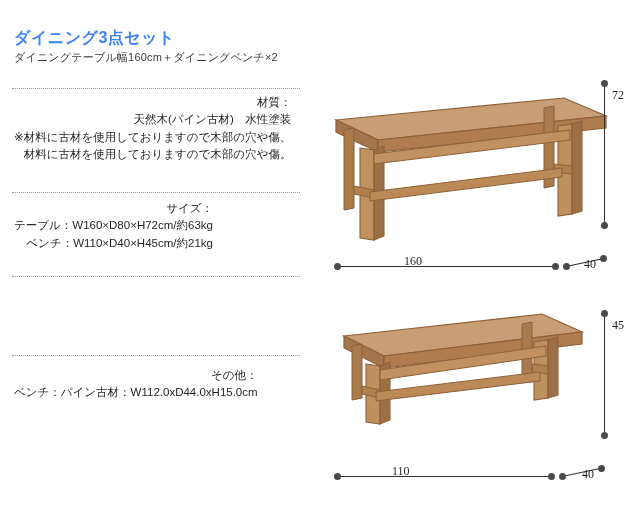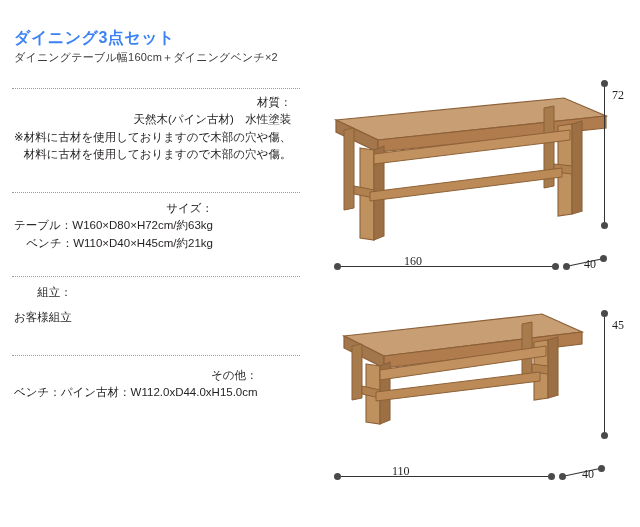--- a/index.html
+++ b/index.html
@@ -65,24 +65,20 @@
   </div>
 
   <div class="dotted" style="top:192px;"></div>
   <div class="block" style="top:200px;">
     <div class="line">サイズ：</div>
     <div class="line">テーブル：W160×D80×H72cm/約63kg</div>
     <div class="line">ベンチ：W110×D40×H45cm/約21kg</div>
   </div>
 
   <div class="dotted" style="top:276px;"></div>
-  <div class="block" style="top:284px;">
-    <div class="line">組立：</div>
-    <div class="line" style="margin-top:8px;">お客様組立</div>
-  </div>
 
   <div class="dotted" style="top:355px;"></div>
   <div class="block" style="top:367px;">
     <div class="line">その他：</div>
     <div class="line">ベンチ：パイン古材：W112.0xD44.0xH15.0cm</div>
   </div>
 
   <div class="drawing" style="left:312px;top:80px;width:316px;height:200px;">
     <svg width="316" height="200" viewBox="0 0 316 200">
 

